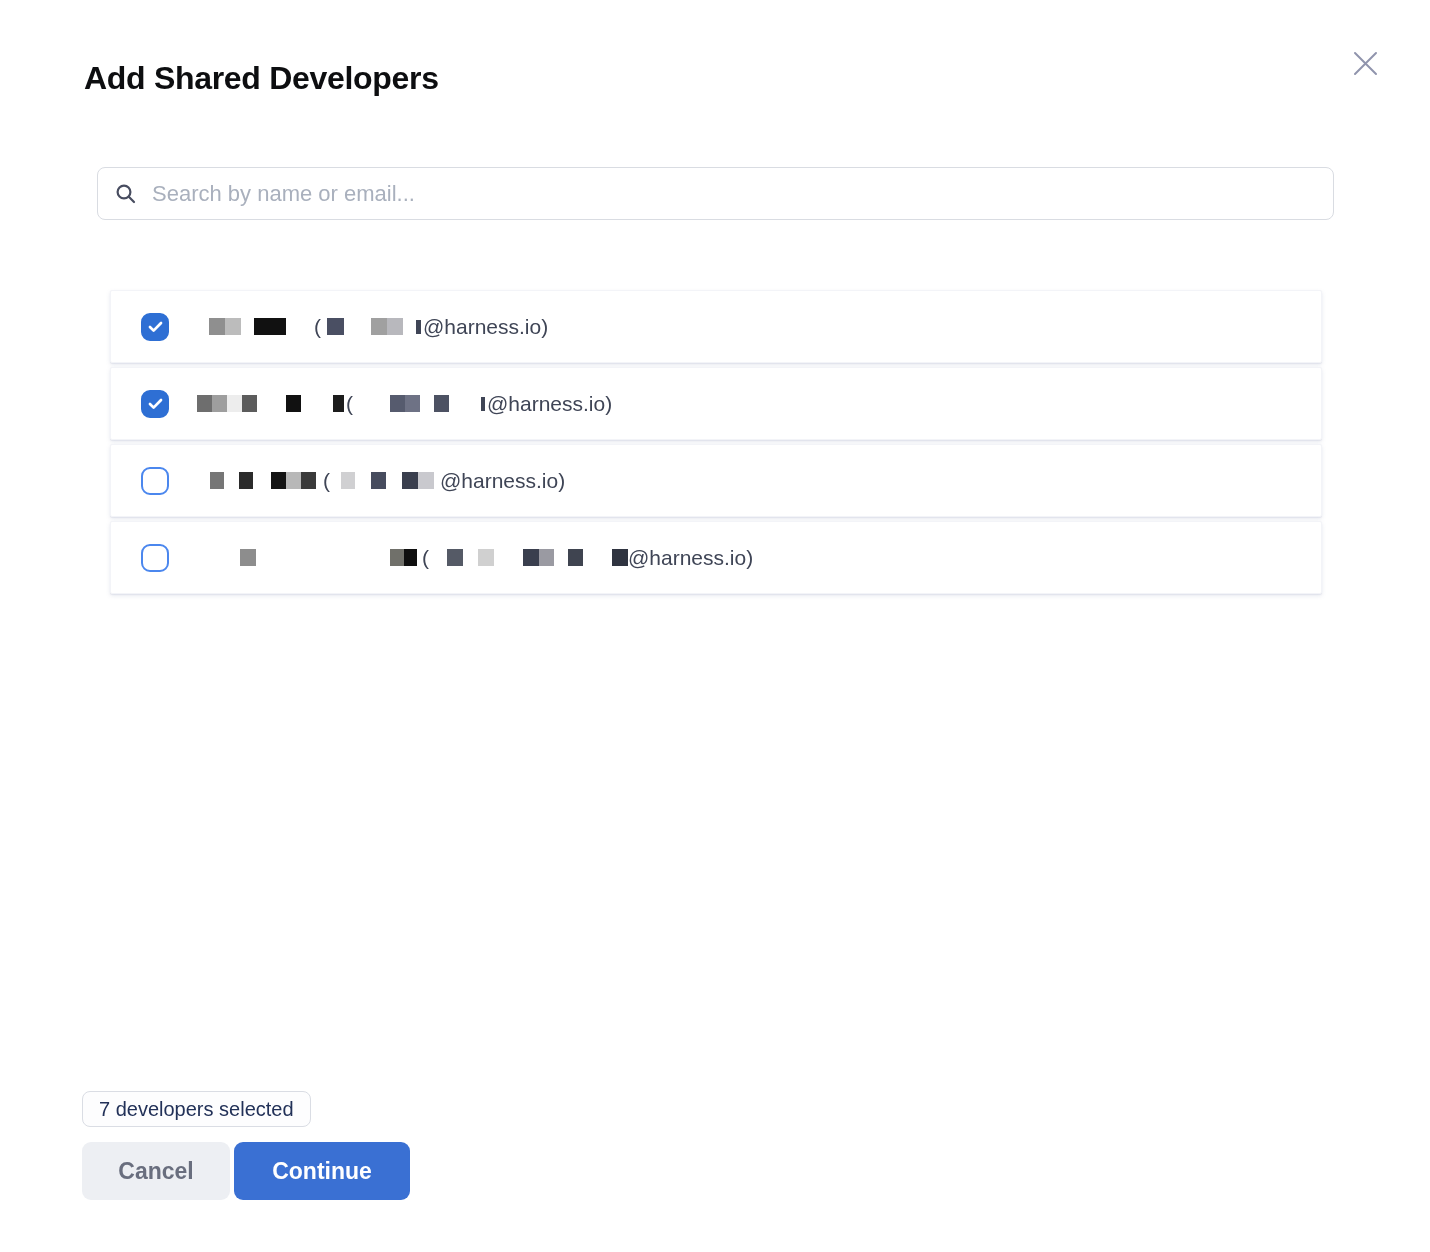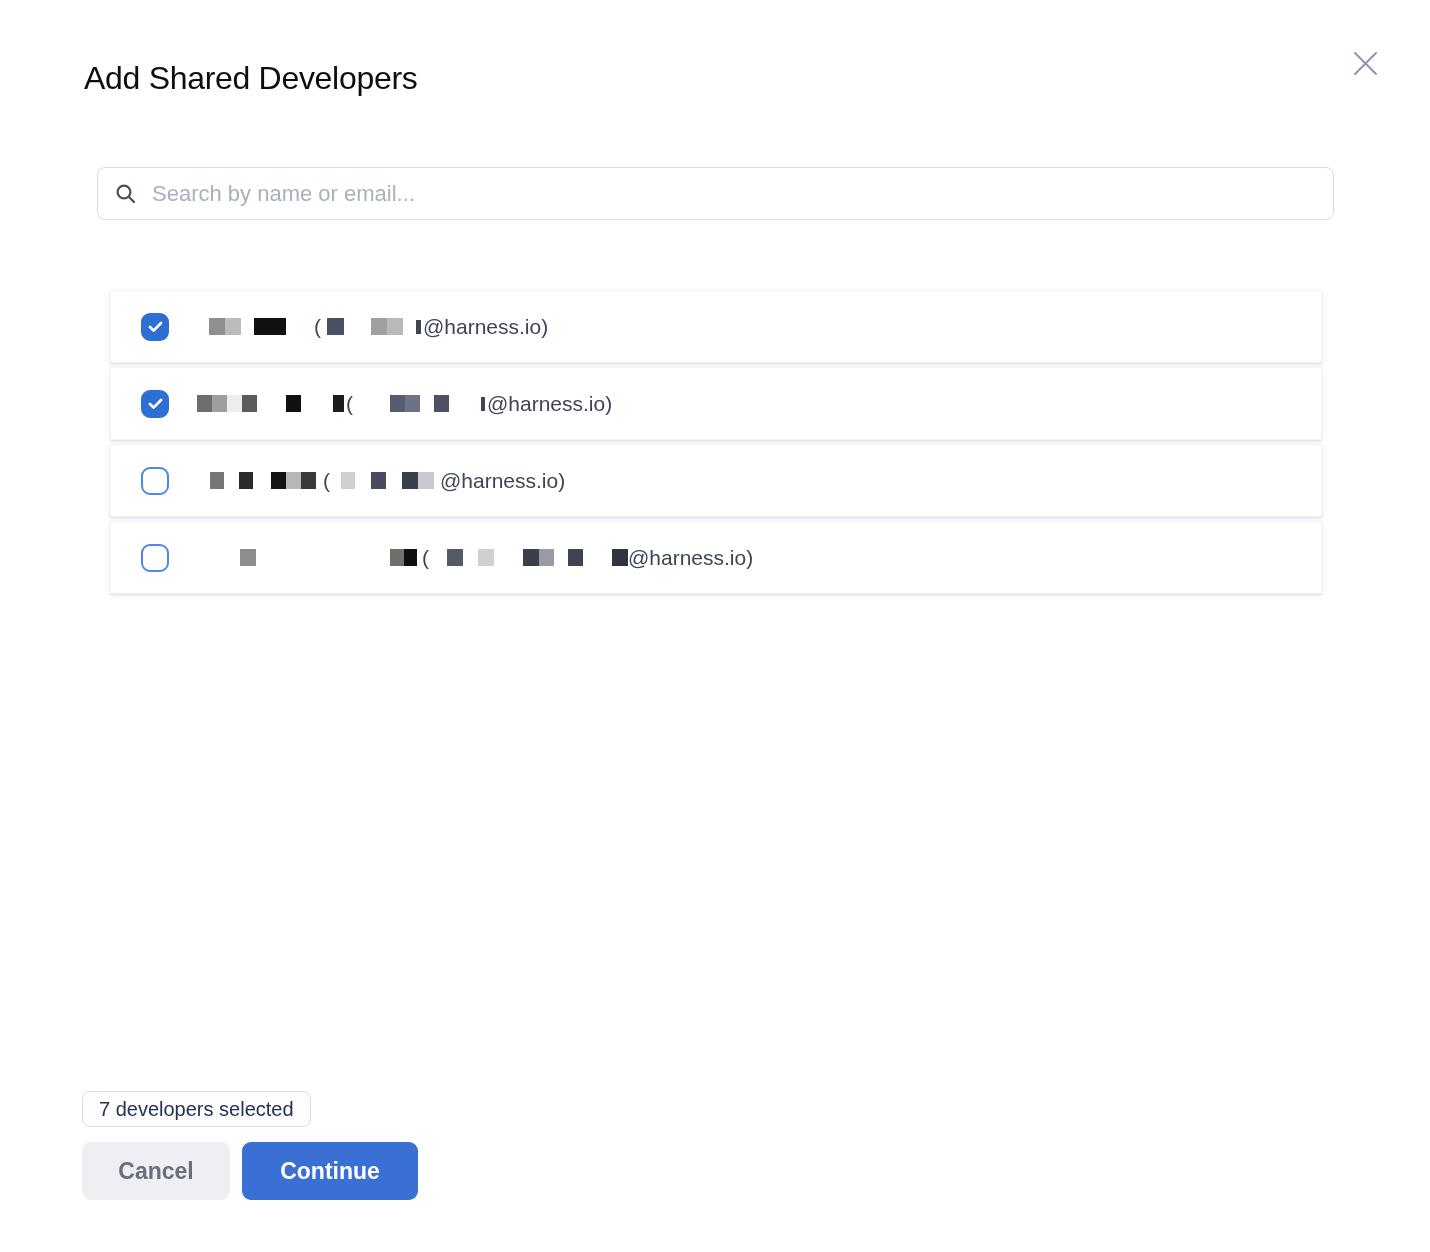--- a/index.html
+++ b/index.html
@@ -1,20 +1,20 @@
 <!DOCTYPE html>
 <html><head>
 <meta charset="utf-8">
 <style>
   * { margin:0; padding:0; box-sizing:border-box; }
   html,body { width:1430px; height:1252px; background:#ffffff; overflow:hidden;
               font-family:"Liberation Sans", sans-serif; }
   .modal { position:relative; width:1430px; height:1252px; background:#fff; }
 
-  .title { position:absolute; left:84px; top:60px; font-size:32px; font-weight:400;
+  .title { position:absolute; left:84px; top:60px; font-size:32px; font-weight:700;
            color:#0d0e10; letter-spacing:-0.3px; }
 
   .close-btn { position:absolute; left:1346px; top:44px; width:38px; height:38px;
                background:none; border:none; cursor:pointer; display:flex;
                align-items:center; justify-content:center; }
 
   .search-wrap { position:absolute; left:97px; top:167px; width:1237px; height:53px;
                  border:1px solid #d9dce2; border-radius:8px; background:#fff;
                  display:flex; align-items:center; }
   .search-icon { margin-left:16px; flex:0 0 auto; display:flex; }
@@ -39,21 +39,21 @@
   .seg-text { font-size:21px; color:#3f4556; white-space:pre; flex:0 0 auto; }
 
   .badge { position:absolute; left:82px; top:1091px; height:36px; padding:0 16px;
            display:inline-flex; align-items:center; background:#fdfdfe;
            border:1px solid #dadde4; border-radius:8px; font-size:20px; color:#223158; }
 
   .btn { position:absolute; top:1142px; height:58px; border:none; border-radius:9px;
          font-family:"Liberation Sans", sans-serif; font-size:23px; font-weight:700;
          cursor:pointer; }
   .btn-cancel   { left:82px;  width:148px; background:#edeff3; color:#696e7e; }
-  .btn-continue { left:242px; width:176px; background:#3a70d3; color:#ffffff; }
+  .btn-continue { left:234px; width:176px; background:#3a70d3; color:#ffffff; }
 </style>
 </head>
 <body>
 
 <div class="modal">
 
   <h1 class="title">Add Shared Developers</h1>
 
   <button class="close-btn">
     <svg width="27" height="27" viewBox="0 0 27 27">

